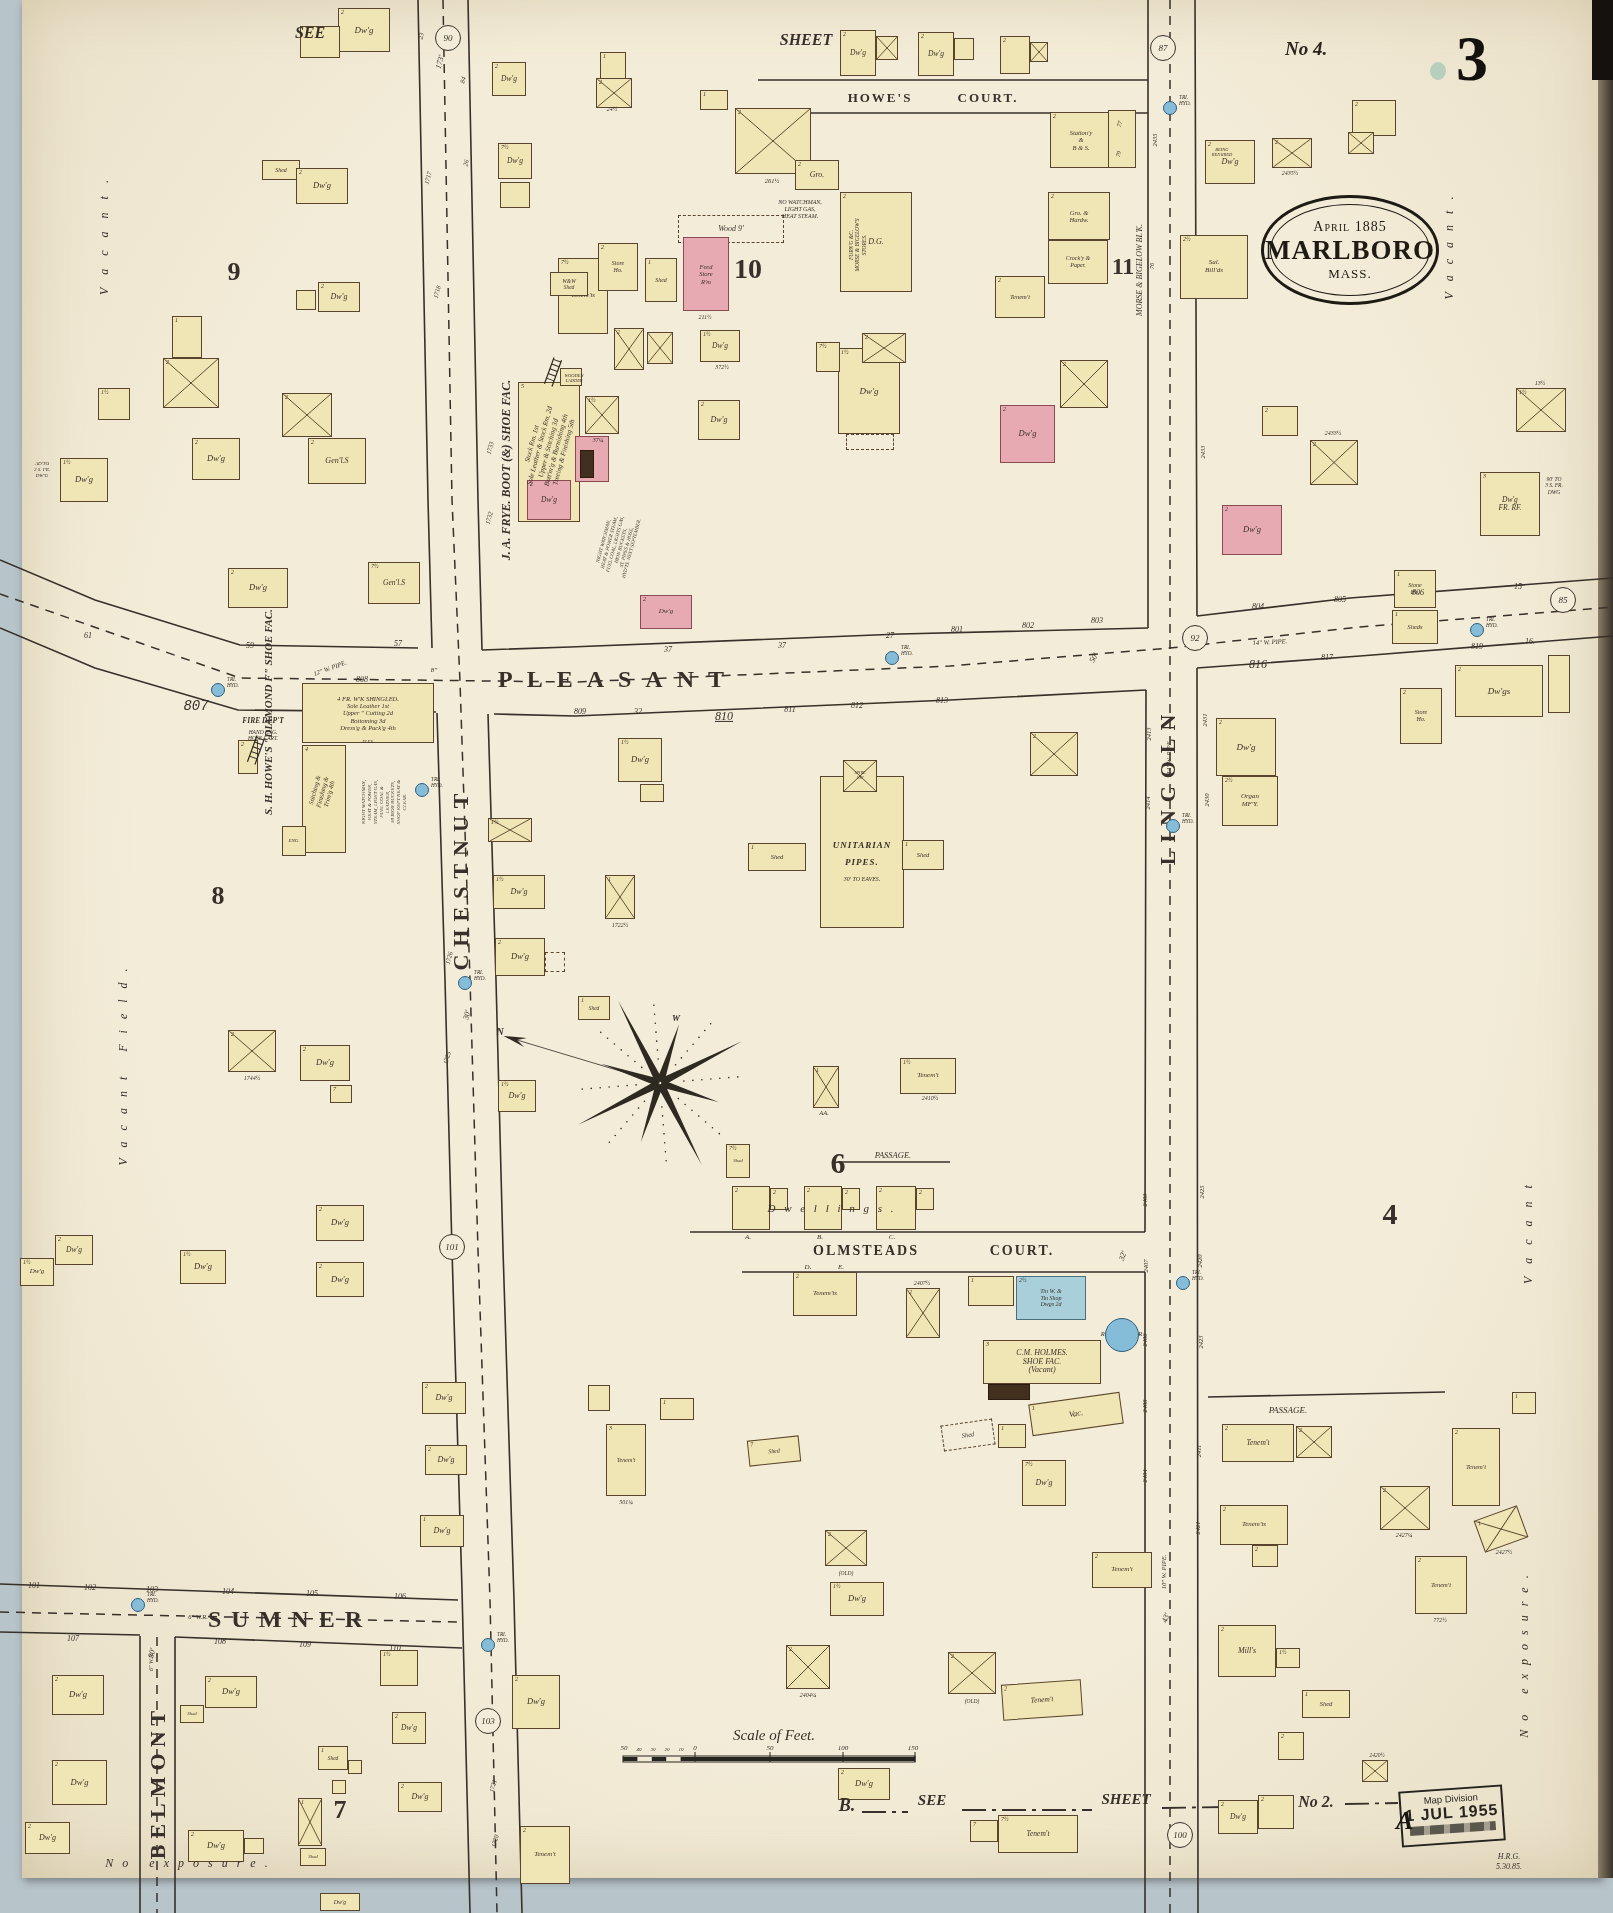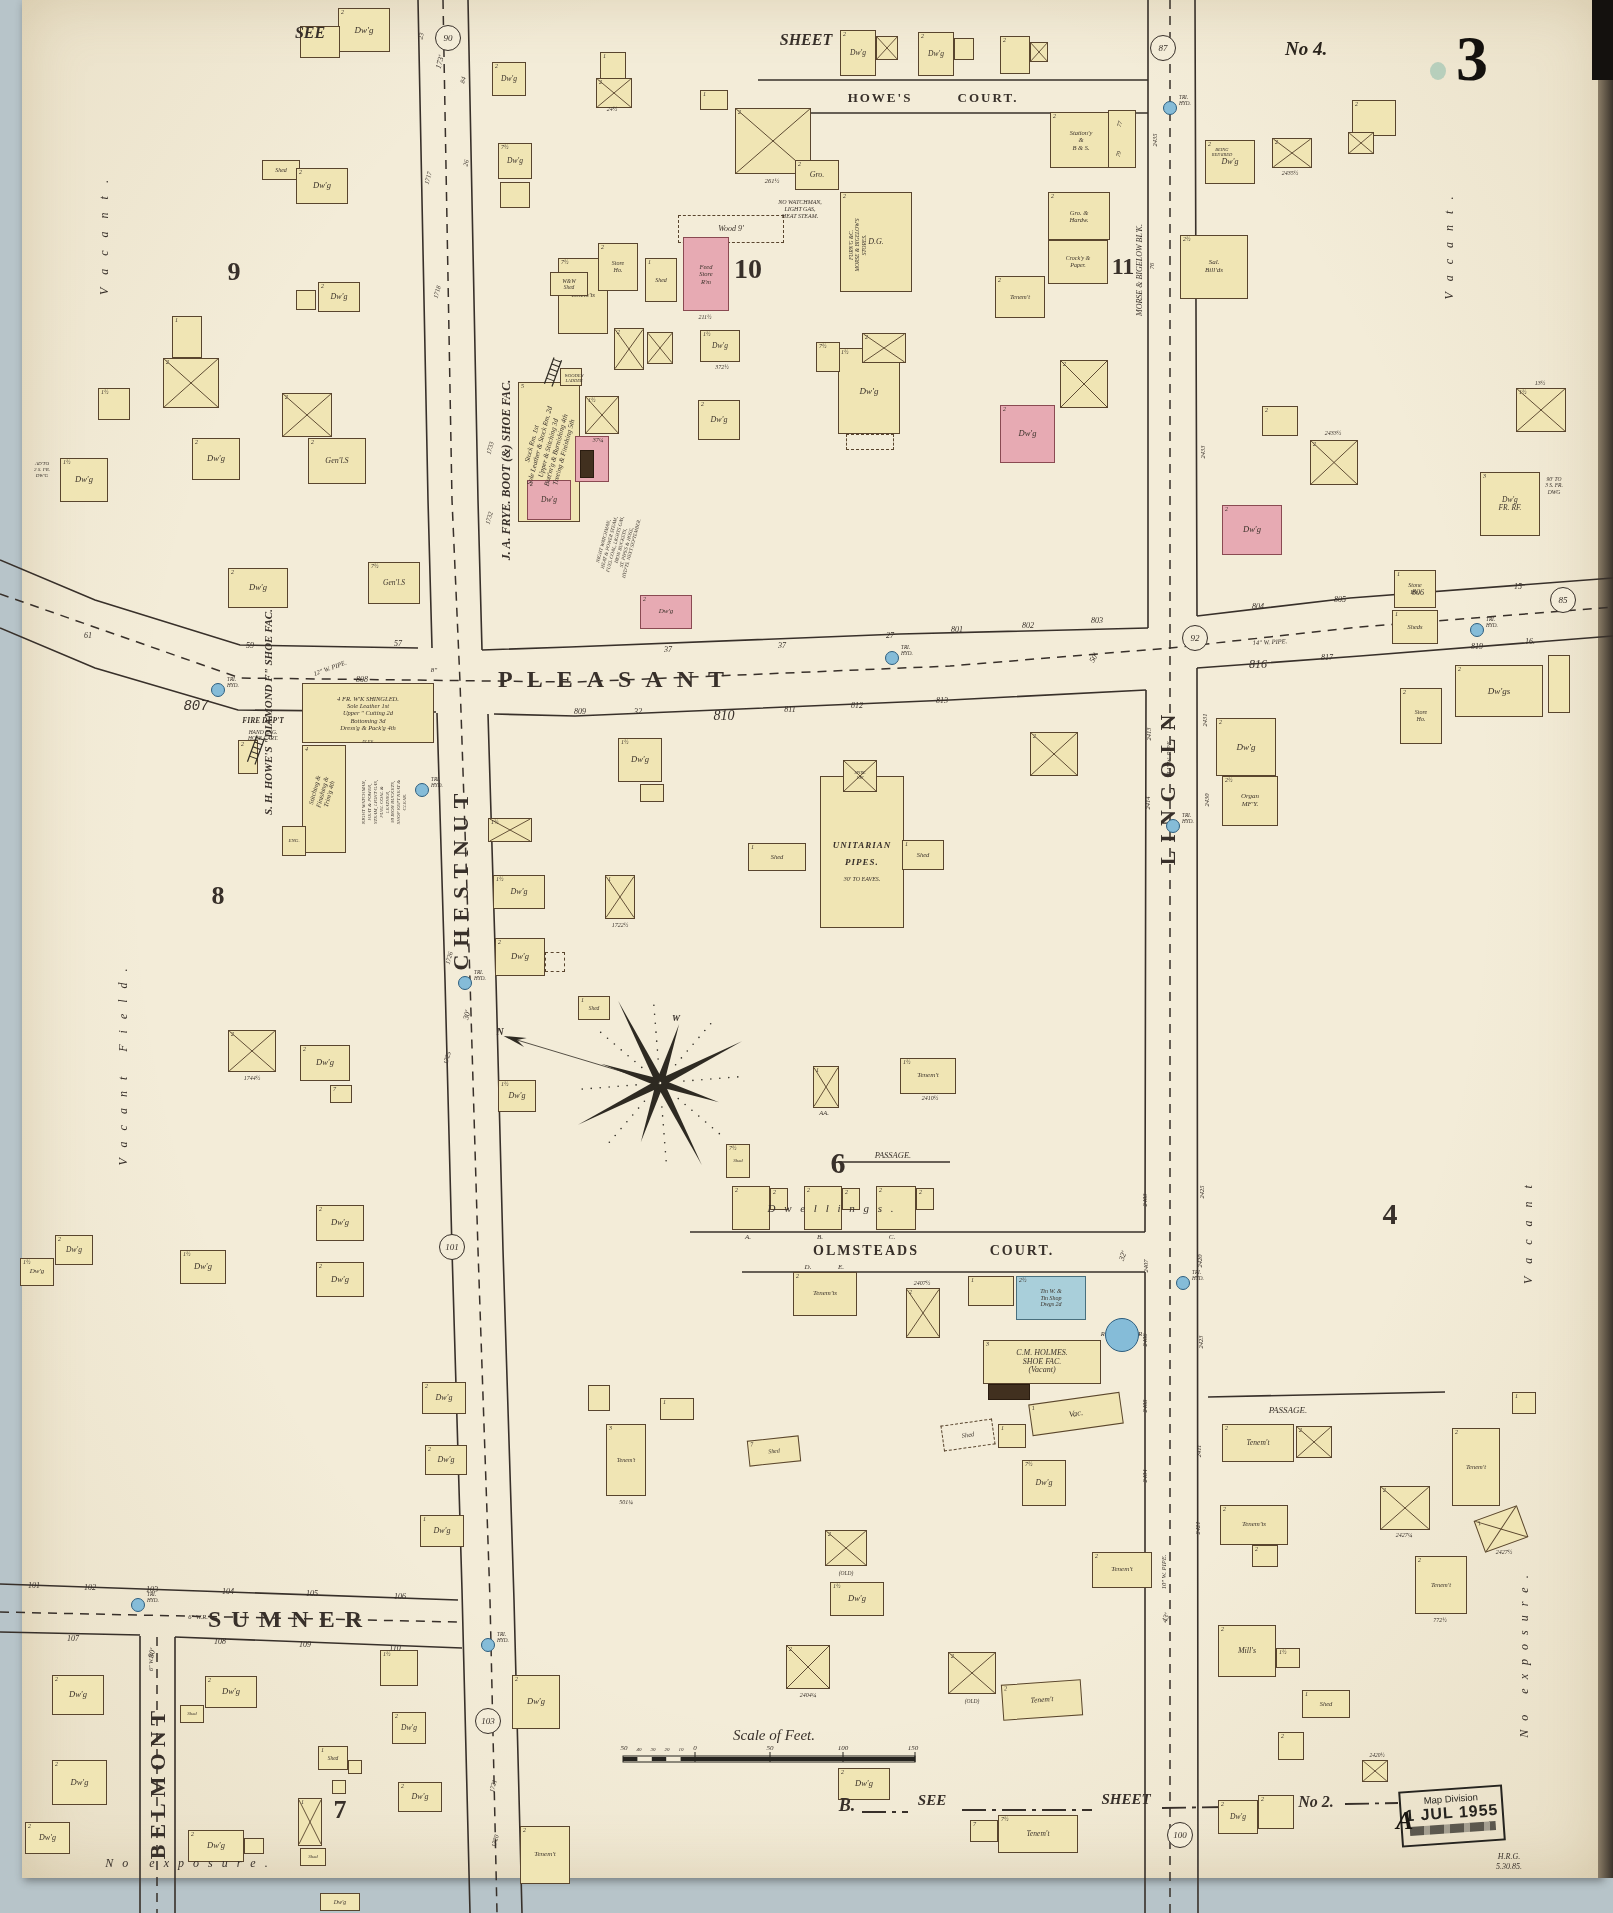--- a/index.html
+++ b/index.html
@@ -919,21 +919,21 @@
       <span class="lbl" style="left: 1028px; top: 626px; font-size: 8px; transform: translate(-50%, -50%);">802</span>
       <span class="lbl" style="left: 1097px; top: 621px; font-size: 8px; transform: translate(-50%, -50%);">803</span>
       <span class="lbl" style="left: 1258px; top: 607px; font-size: 8px; transform: translate(-50%, -50%);">804</span>
       <span class="lbl" style="left: 1340px; top: 600px; font-size: 8px; transform: translate(-50%, -50%);">805</span>
       <span class="lbl" style="left: 1418px; top: 593px; font-size: 8px; transform: translate(-50%, -50%);">806</span>
       <span class="lbl" style="left: 1518px; top: 587px; font-size: 8px; transform: translate(-50%, -50%);">15</span>
       <span class="lbl" style="left: 196px; top: 706px; font-size: 14px; transform: translate(-50%, -50%); font-family: Liberation Mono, monospace;">807</span>
       <span class="lbl" style="left: 362px; top: 680px; font-size: 8px; transform: translate(-50%, -50%);">808</span>
       <span class="lbl" style="left: 580px; top: 712px; font-size: 8px; transform: translate(-50%, -50%);">809</span>
       <span class="lbl" style="left: 638px; top: 712px; font-size: 8px; transform: translate(-50%, -50%);">32</span>
-      <span class="lbl" style="left: 724px; top: 716px; font-size: 14px; transform: translate(-50%, -50%);">810</span>
+      <span class="lbl" style="left: 724px; top: 716px; font-size: 12px; transform: translate(-50%, -50%); text-decoration: underline;">810</span>
       <span class="lbl" style="left: 790px; top: 710px; font-size: 8px; transform: translate(-50%, -50%);">811</span>
       <span class="lbl" style="left: 857px; top: 706px; font-size: 8px; transform: translate(-50%, -50%);">812</span>
       <span class="lbl" style="left: 942px; top: 701px; font-size: 8px; transform: translate(-50%, -50%);">813</span>
       <span class="lbl" style="left: 1258px; top: 664px; font-size: 12px; transform: translate(-50%, -50%);">816</span>
       <span class="lbl" style="left: 1327px; top: 658px; font-size: 8px; transform: translate(-50%, -50%);">817</span>
       <span class="lbl" style="left: 1477px; top: 647px; font-size: 8px; transform: translate(-50%, -50%);">819</span>
       <span class="lbl" style="left: 1530px; top: 642px; font-size: 8px; transform: translate(-50%, -50%);">16.</span>
       <span class="lbl" style="left: 34px; top: 1586px; font-size: 8px; transform: translate(-50%, -50%);">101</span>
       <span class="lbl" style="left: 90px; top: 1588px; font-size: 8px; transform: translate(-50%, -50%);">102</span>
       <span class="lbl" style="left: 152px; top: 1590px; font-size: 8px; transform: translate(-50%, -50%);">103</span>
@@ -1118,20 +1118,27 @@
           <line x1="-4" y1="-2" x2="4" y2="-2" stroke="#2e2a22" stroke-width="1"></line>
           <line x1="-4" y1="3" x2="4" y2="3" stroke="#2e2a22" stroke-width="1"></line>
           <line x1="-4" y1="8" x2="4" y2="8" stroke="#2e2a22" stroke-width="1"></line>
         </g>
       </svg>
     </div>
 
   <div id="sheetnum">3</div>
   <div id="no4">No 4.</div>
 
+  <div id="oval">
+    <div class="inner">
+      <div class="t-date">April 1885</div>
+      <div class="t-city">MARLBORO</div>
+      <div class="t-state">MASS.</div>
+    </div>
+  </div>
 
   <div id="stamp">
     <div class="s1">Map Division</div>
     <div class="s2">1 JUL 1955</div>
     <div class="smudge"></div>
   </div>
   <div id="alet">A</div>
   <div id="hrg">H.R.G.
 5.30.85.</div>
 </div>

